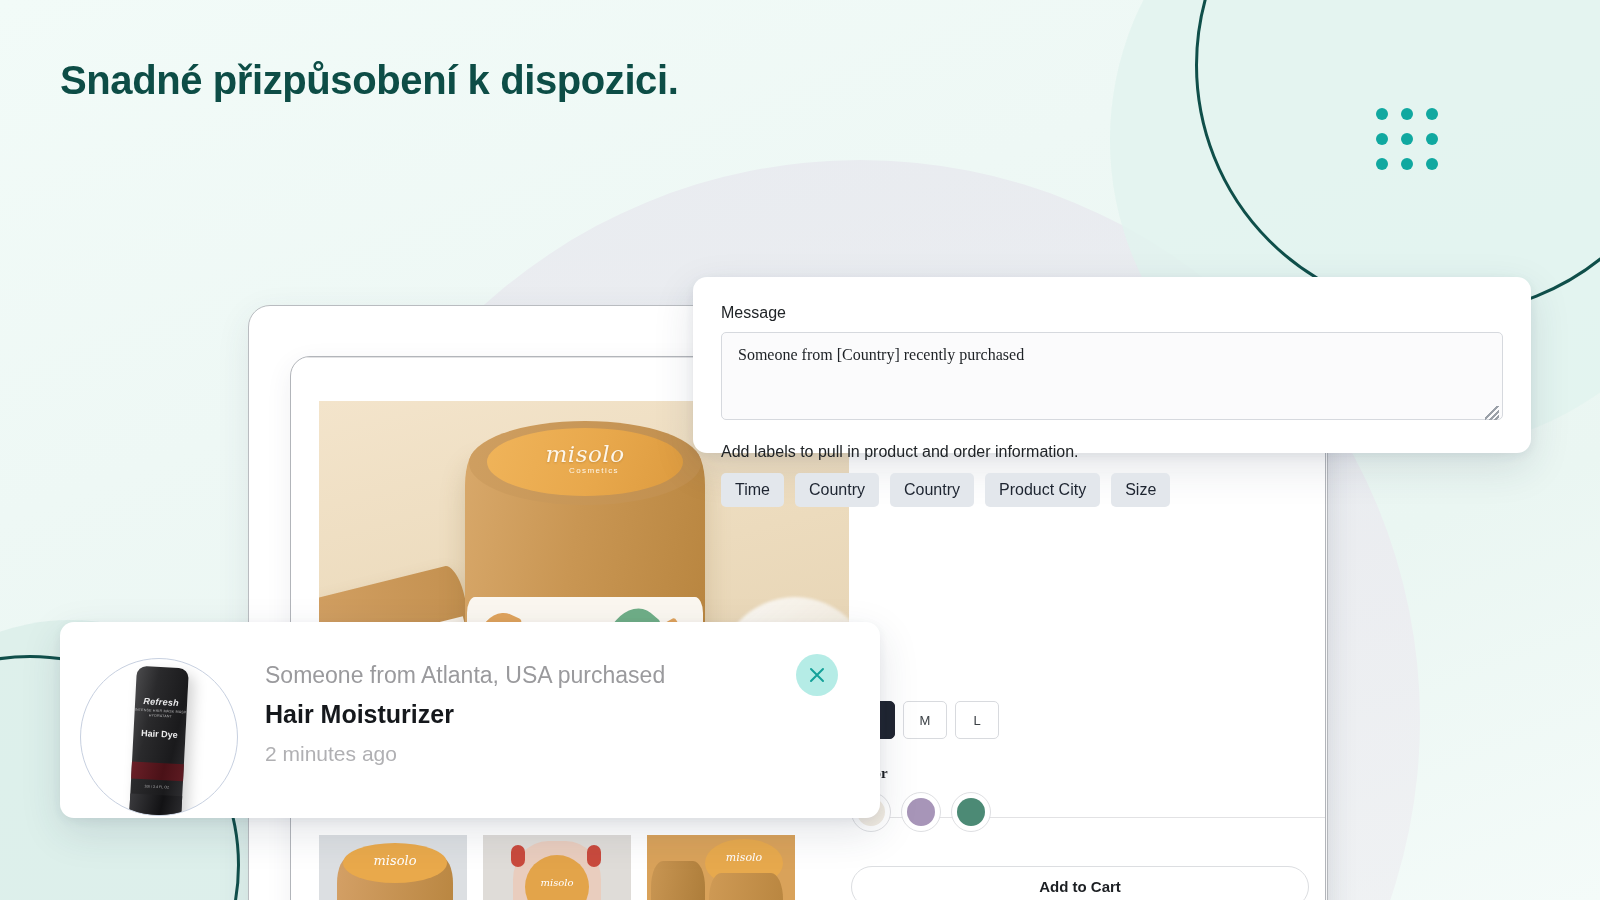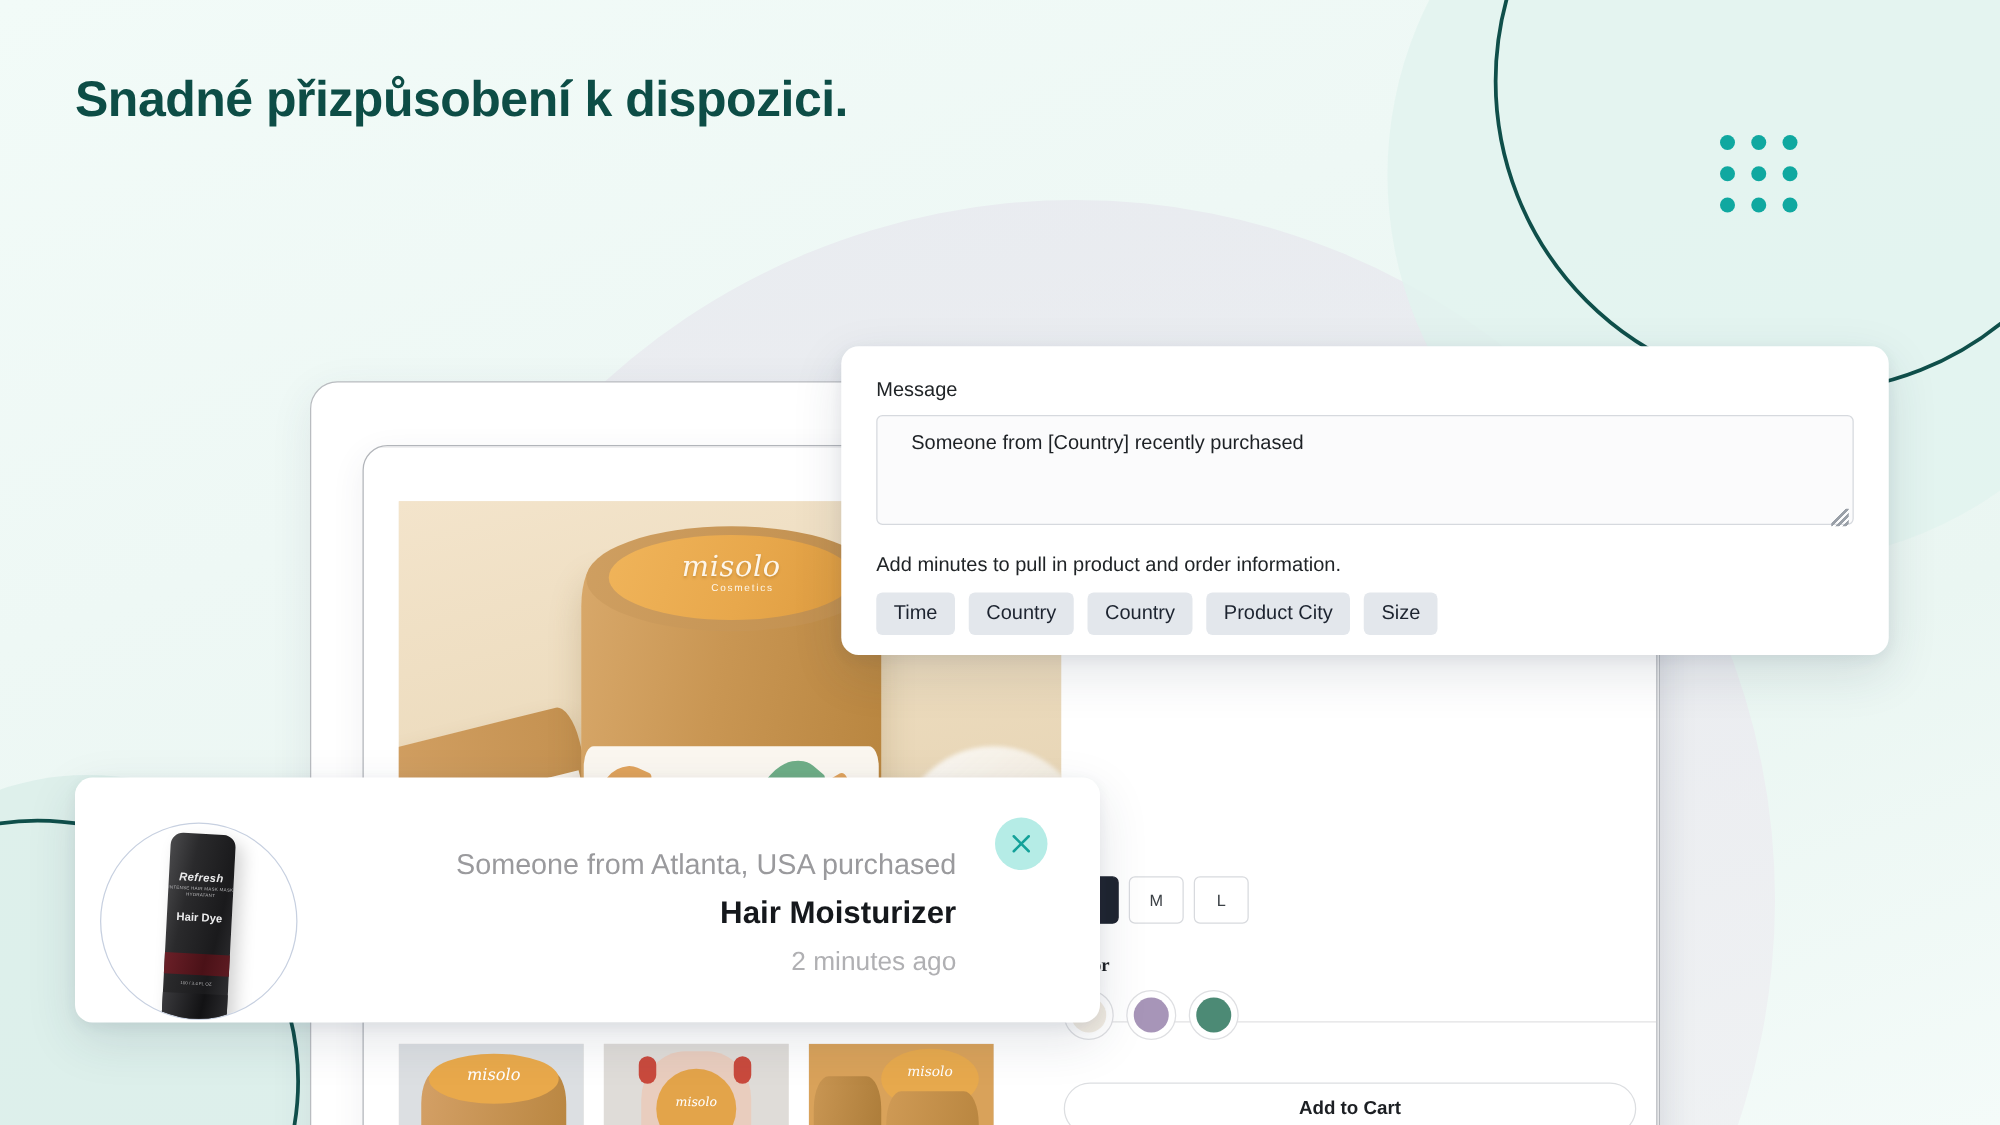--- a/index.html
+++ b/index.html
@@ -294,40 +294,40 @@
   }
   #add-to-cart-button {
     background: #ffffff;
     color: #1c1f23;
     border: 1px solid #dcdee1;
   }
 
   
   #message-card {
     position: absolute;
-    left: 673px; top: 277px;
-    width: 838px; height: 247px;
+    left: 693px; top: 277px;
+    width: 838px; height: 176px;
     background: #ffffff;
     border-radius: 14px;
     box-shadow: 0 14px 40px rgba(40,55,80,.13), 0 3px 10px rgba(40,55,80,.07);
     padding: 27px 28px 0 28px;
   }
   #message-label {
     font-size: 16px;
     color: #202427;
     margin-bottom: 10px;
   }
   #message-textarea {
     position: relative;
     width: 100%; height: 88px;
     background: #fbfbfc;
     border: 1px solid #d6d9de;
     border-radius: 5px;
-    padding: 13px 27px;
-    font-family: Liberation Sans, sans-serif;
+    padding: 13px 16px;
+    font-family: Liberation Serif, serif;
     font-size: 16px;
     color: #1d2125;
     resize: none;
     outline: none;
     overflow: hidden;
   }
   #textarea-wrap { position: relative; }
   #resize-grip {
     position: absolute;
     right: 4px; bottom: 4px;
@@ -431,23 +431,22 @@
     position: absolute;
     left: 0; top: 118px;
     width: 100%;
     text-align: center;
     font-size: 3.6px;
     color: #b0b0b2;
     line-height: 5px;
   }
   #notif-text {
     position: absolute;
-    left: 265px; top: 676px;
+    left: 265px; top: 660px;
     width: 500px;
-    text-align: right;
   }
   #notif-headline {
     font-size: 23px;
     color: #9a9a9d;
     line-height: 30px;
   }
   #notif-product {
     margin-top: 9px;
     font-size: 25px;
     font-weight: 700;
@@ -586,21 +585,21 @@
       </div>
     </div>
   </div>
 
   <div id="message-card">
     <div id="message-label">Message</div>
     <div id="textarea-wrap">
       <textarea id="message-textarea" placeholder="Enter your notification message" style="">Someone from [Country] recently purchased</textarea>
       <span id="resize-grip"></span>
     </div>
-    <div id="labels-hint">Add minutes to pull in product and order information.</div>
+    <div id="labels-hint">Add labels to pull in product and order information.</div>
     <div id="label-chips">
       <span class="chip">Time</span>
       <span class="chip">Country</span>
       <span class="chip">Country</span>
       <span class="chip">Product City</span>
       <span class="chip">Size</span>
     </div>
   </div>
 
   <div id="notification-card"></div>

